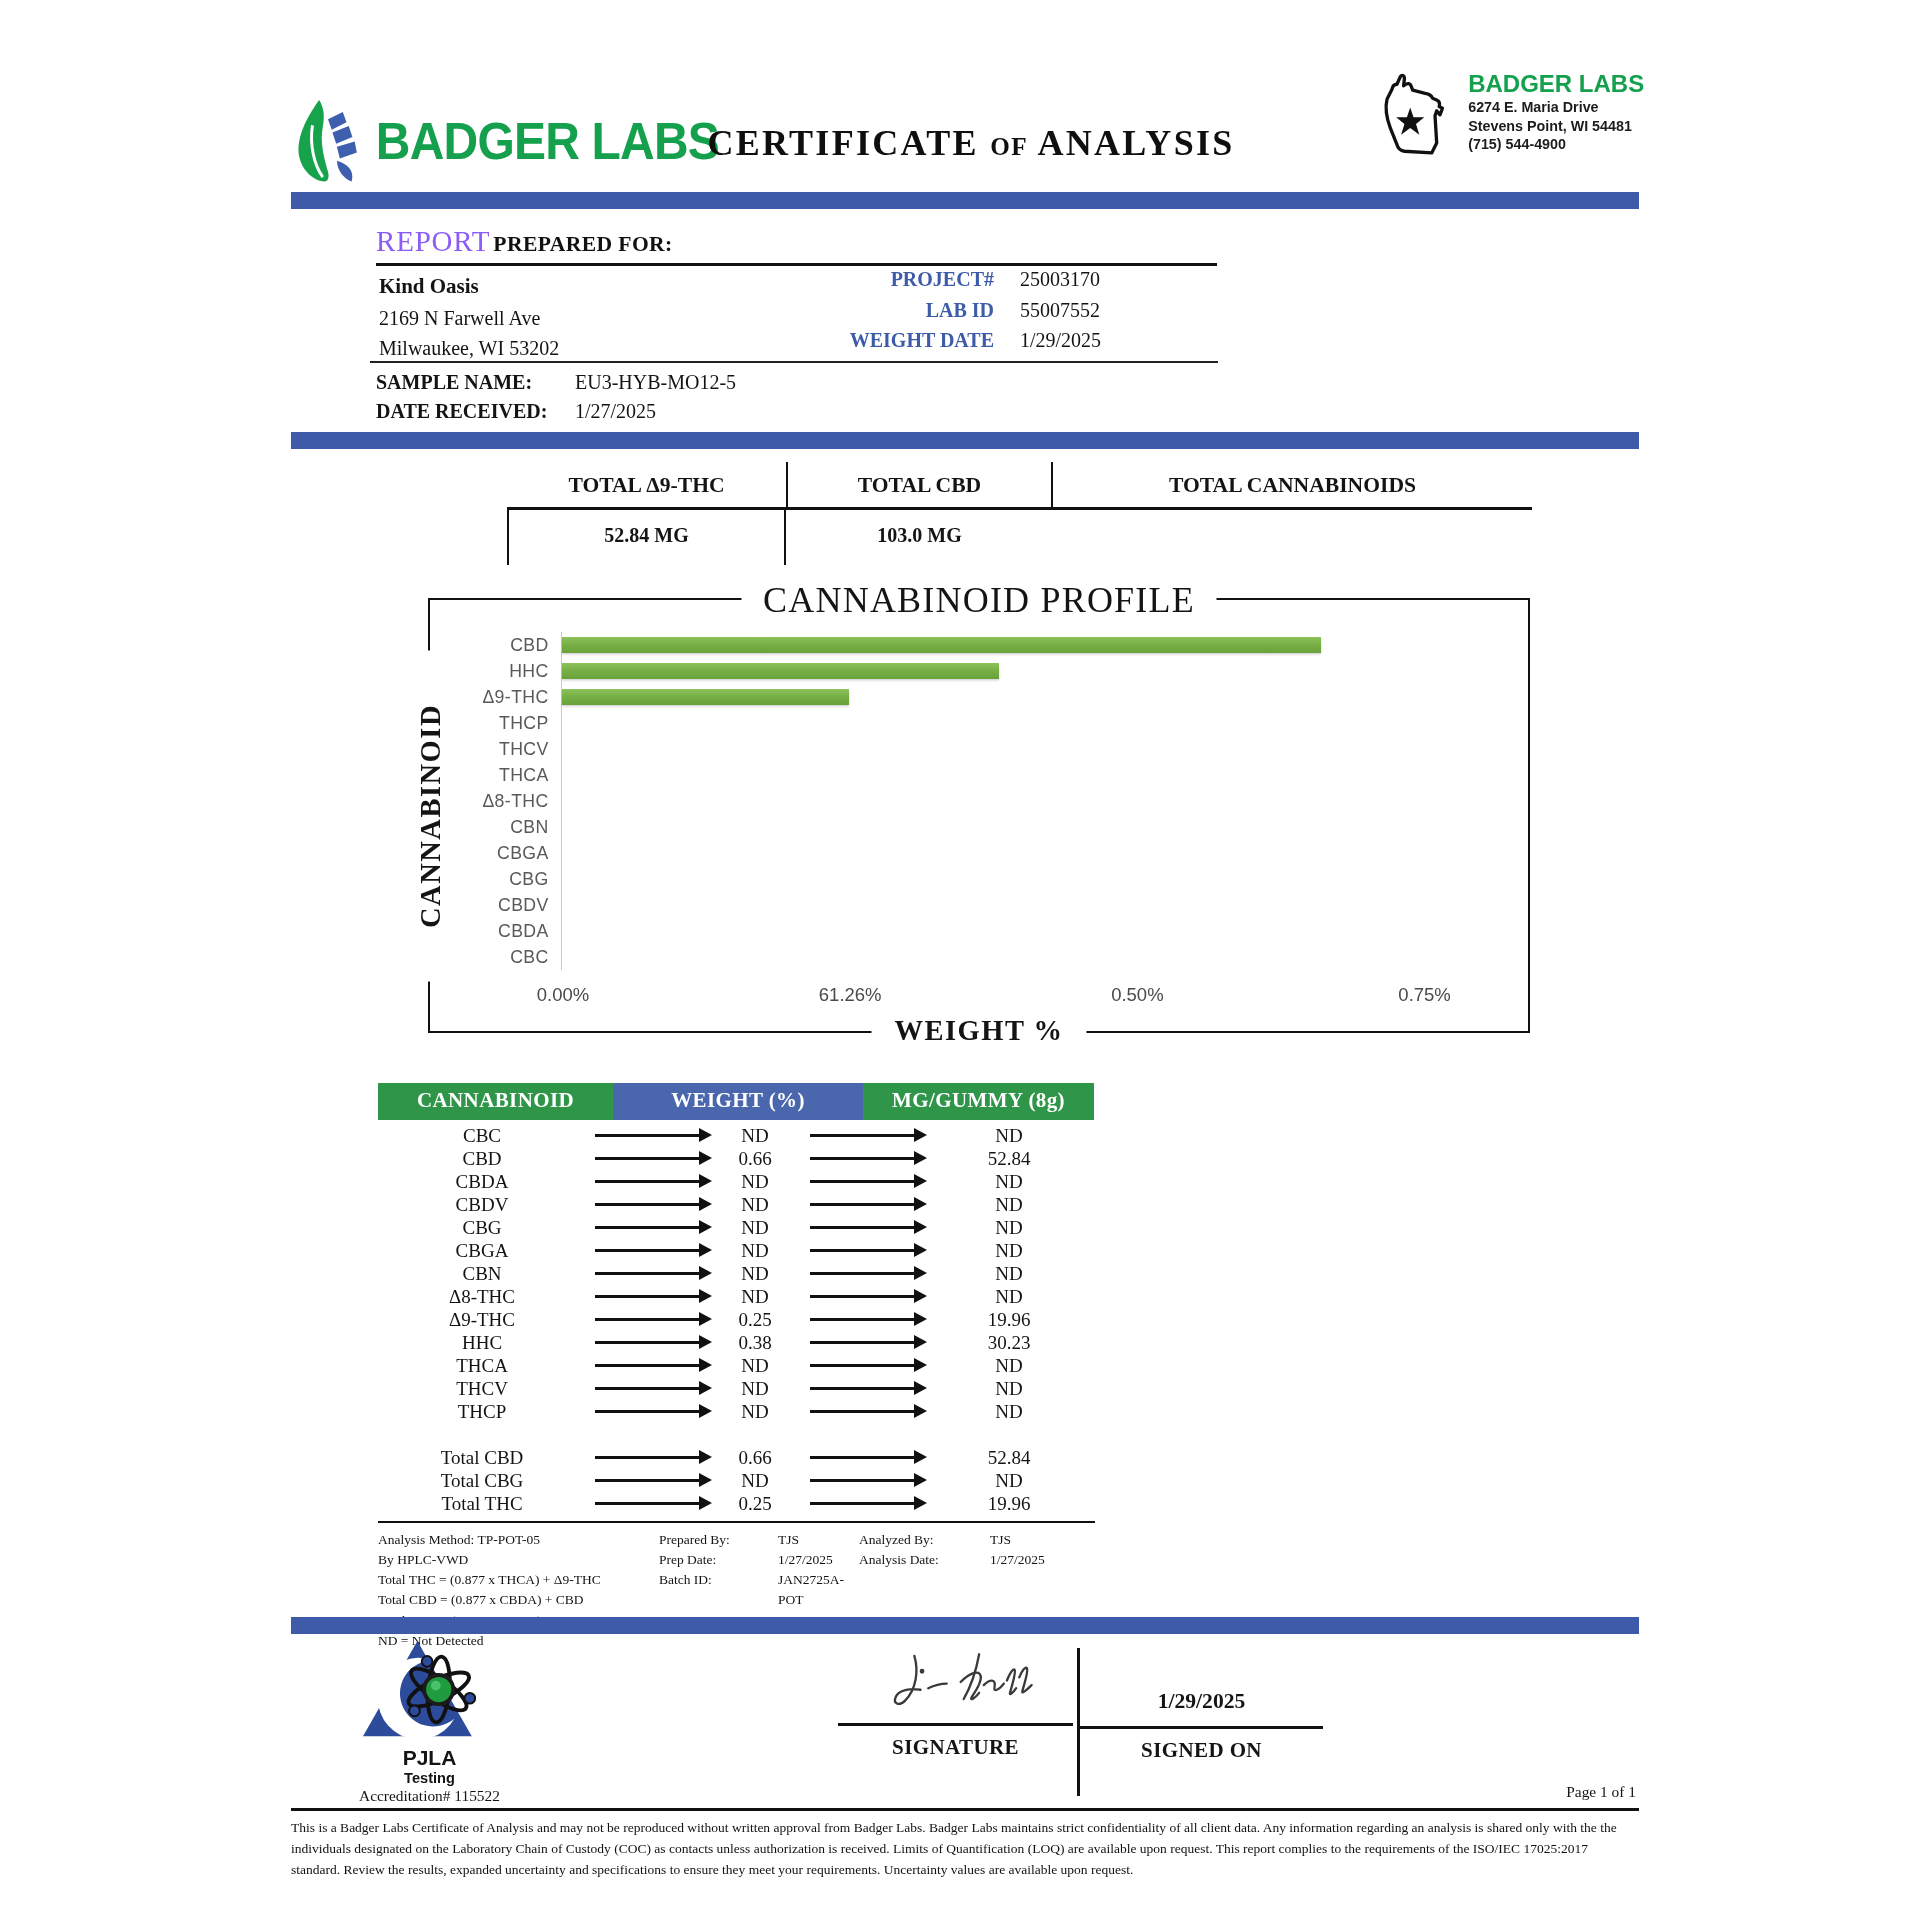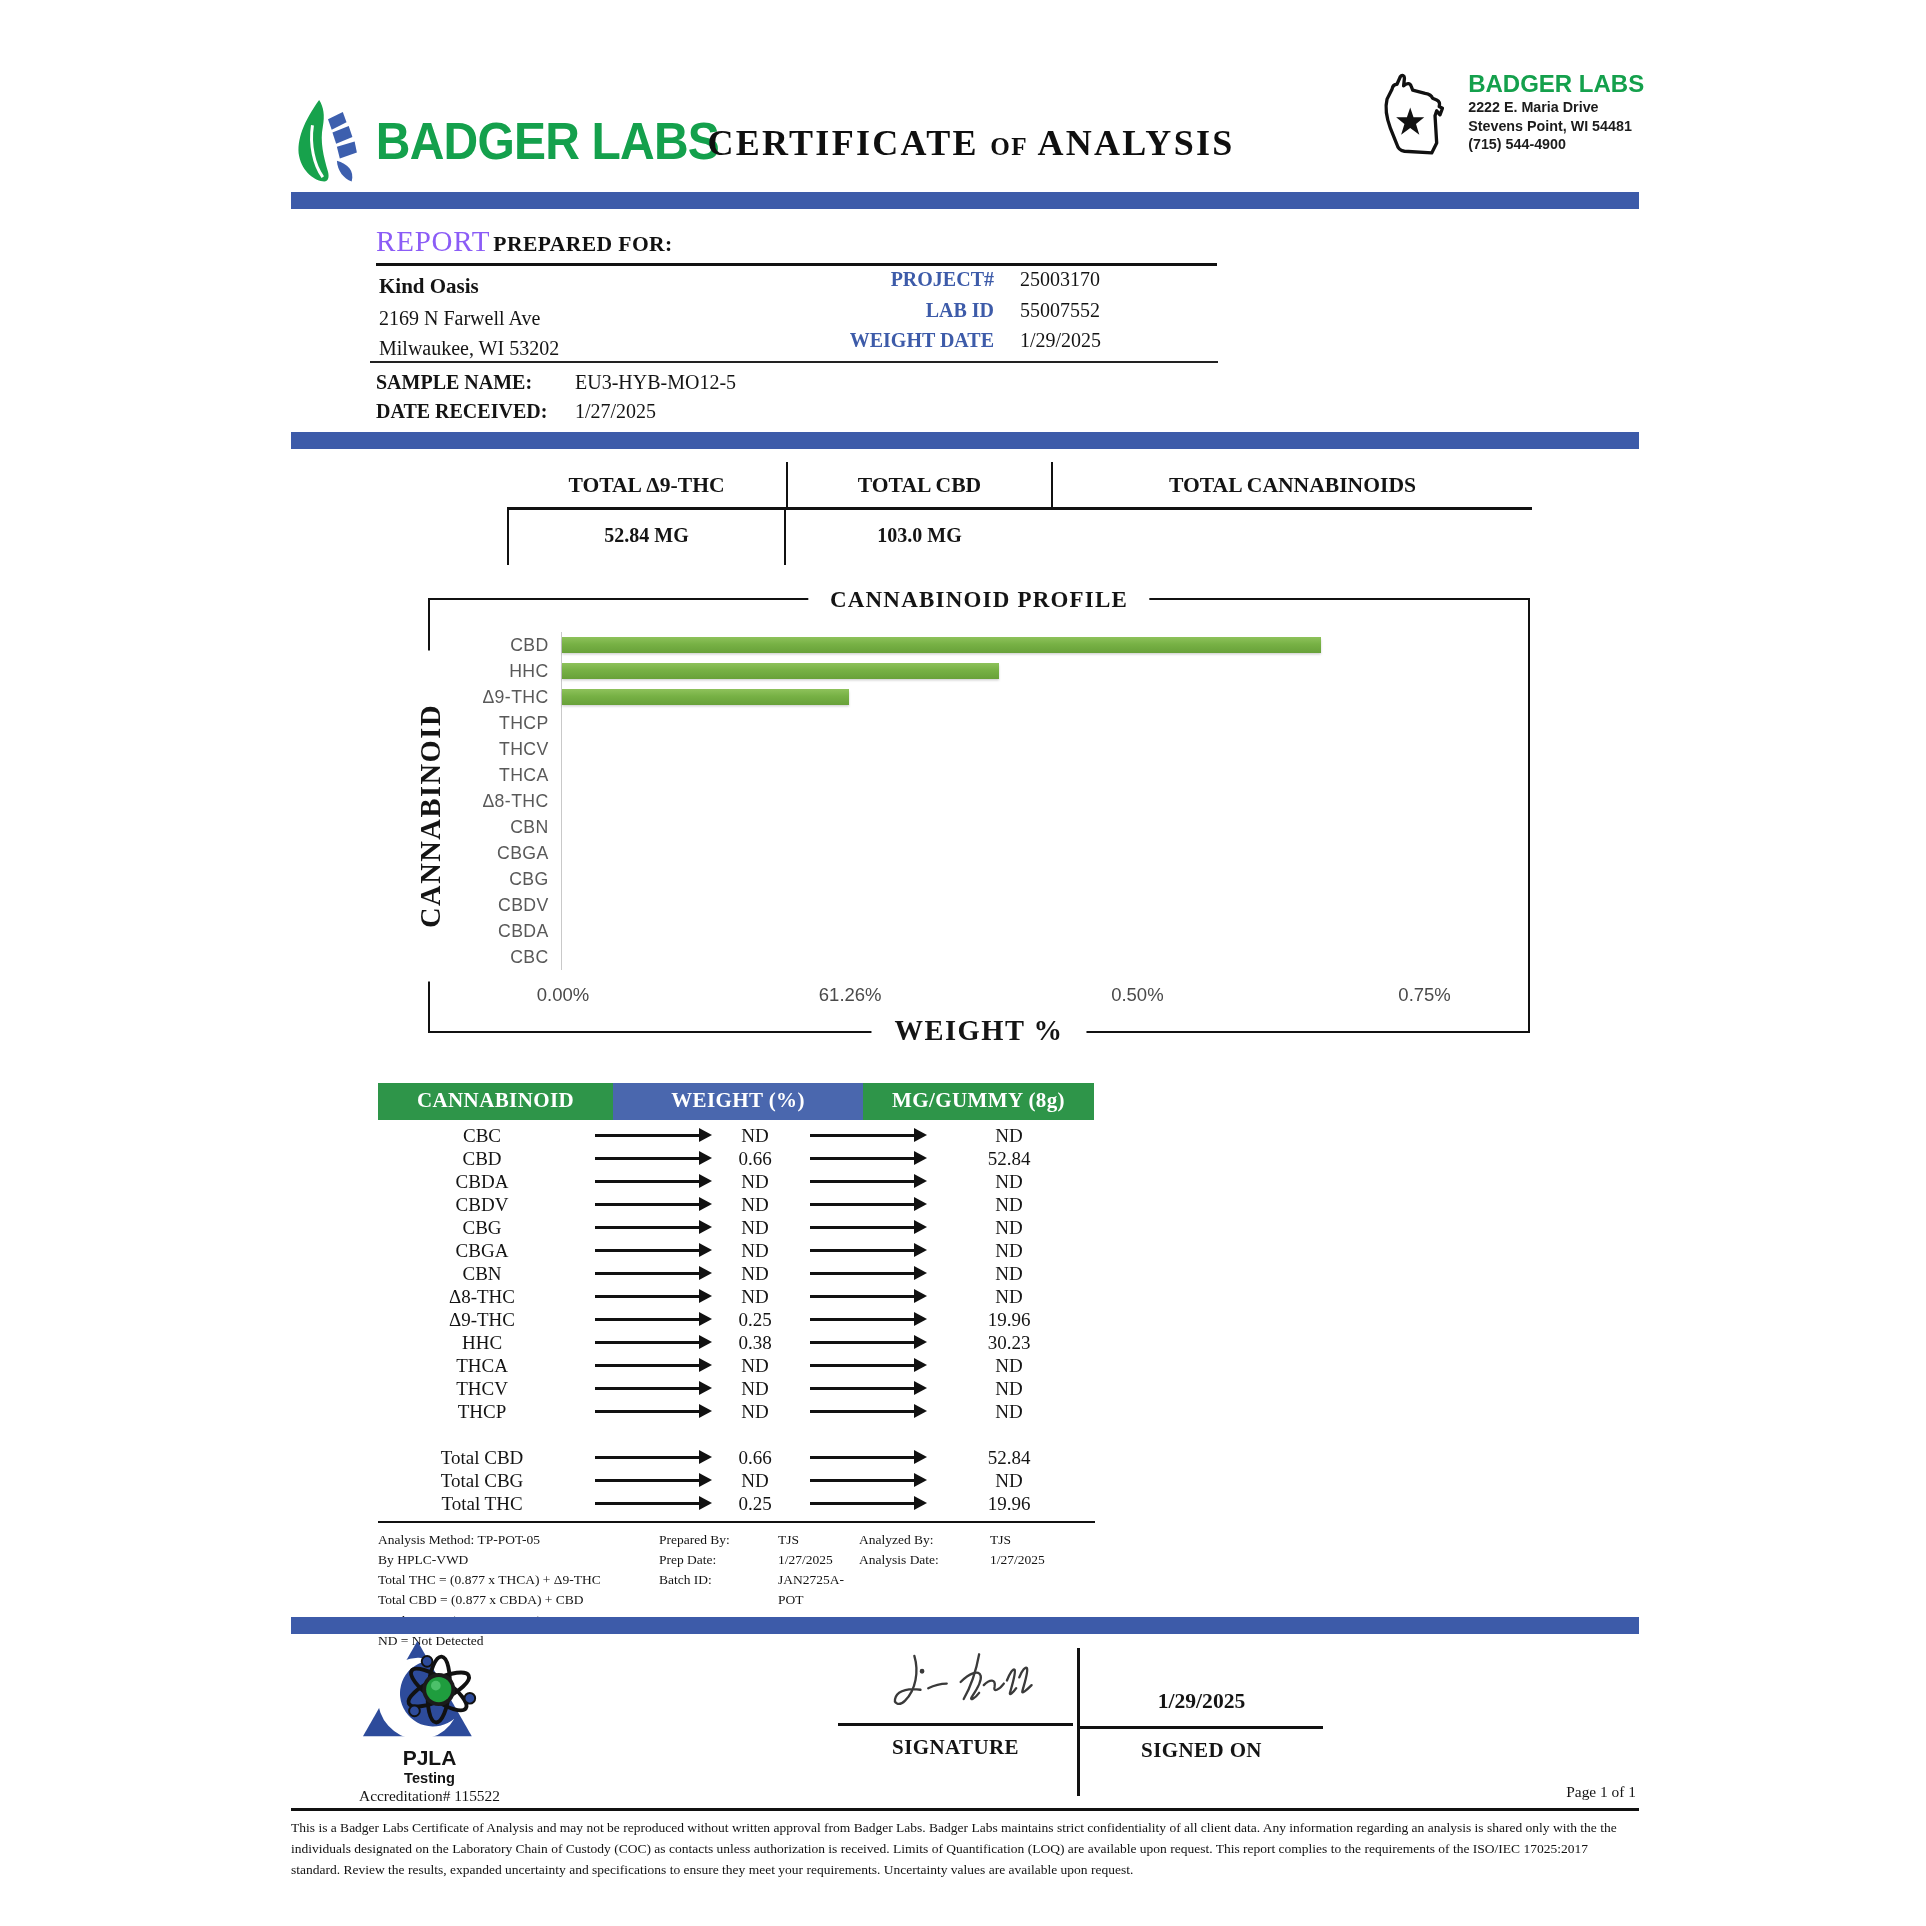--- a/index.html
+++ b/index.html
@@ -47,21 +47,21 @@
   
   .totals { position:absolute; left:507px; top:462px; width:1025px; display:grid; grid-template-columns:279px 267px 479px; }
   .totals .th { font-weight:700; font-size:21.6px; text-align:center; padding:10.8px 0 9.2px; border-bottom:3.1px solid #111; }
   .totals .tv { font-weight:700; font-size:20px; text-align:center; padding:14px 0 18.5px; }
   .totals .mid { border-left:2.3px solid #111; border-right:2.3px solid #111; }
 
   
   .chart { position:absolute; left:428px; top:598px; width:1102px; height:435px; border:2.3px solid #111; }
   .chart-title {
     position:absolute; left:50%; top:0; transform:translate(-50%,-50%);
-    background:#fff; padding:0 21.6px; font-size:23px; font-weight:700; letter-spacing:1.2px; white-space:nowrap;
+    background:#fff; padding:0 21.6px; font-size:36px; font-weight:400; letter-spacing:1.2px; white-space:nowrap;
   }
   .chart-ylabel {
     position:absolute; left:0; top:50%; width:331px; height:35px; line-height:35px;
     transform:translate(-50%,-50%) rotate(-90deg); background:#fff; text-align:center;
     font-size:28.5px; font-weight:700; letter-spacing:1.5px;
   }
   .chart-xlabel {
     position:absolute; left:50%; top:100%; transform:translate(-50%,-50%);
     background:#fff; padding:0 23px; font-size:28.5px; font-weight:700; letter-spacing:1.5px; white-space:nowrap;
   }
@@ -156,21 +156,21 @@
   </div>
 
   <div class="logo-right">
     <svg width="86" height="91" viewBox="0 0 100 110">
       <path d="M15,34 L21,22 C22,17 25,16 27,16 L31,7 C33,4 36,5 36,9 L35,18 C39,14 43,15 44,18 L46,23 L61,27 C67,28 69,30 70,33 L75,35 C79,37 79,40 78,43 L82,45 L79,53 L75,48 L73,54 L75,87 L69,99 L36,97 C30,96 28,93 27,89 L19,69 C13,53 13,42 15,34 Z" fill="#ffffff" stroke="#111111" stroke-width="4" stroke-linejoin="round"></path>
       <path d="M43,44 L47,56 L60,56 L50,64 L54,77 L43,69 L32,77 L36,64 L26,56 L39,56 Z" fill="#111111"></path>
     </svg>
     <div class="txt">
       <div class="brand">BADGER LABS</div>
       <div class="addr">
-        <div>2222 E. Maria Drive</div>
+        <div>6274 E. Maria Drive</div>
         <div>Stevens Point, WI 54481</div>
         <div>(715) 544-4900</div>
       </div>
     </div>
   </div>
 
   <div class="bluebar bar1"></div>
 
   <div class="rep-head">
     <span class="r1">REPORT</span>

